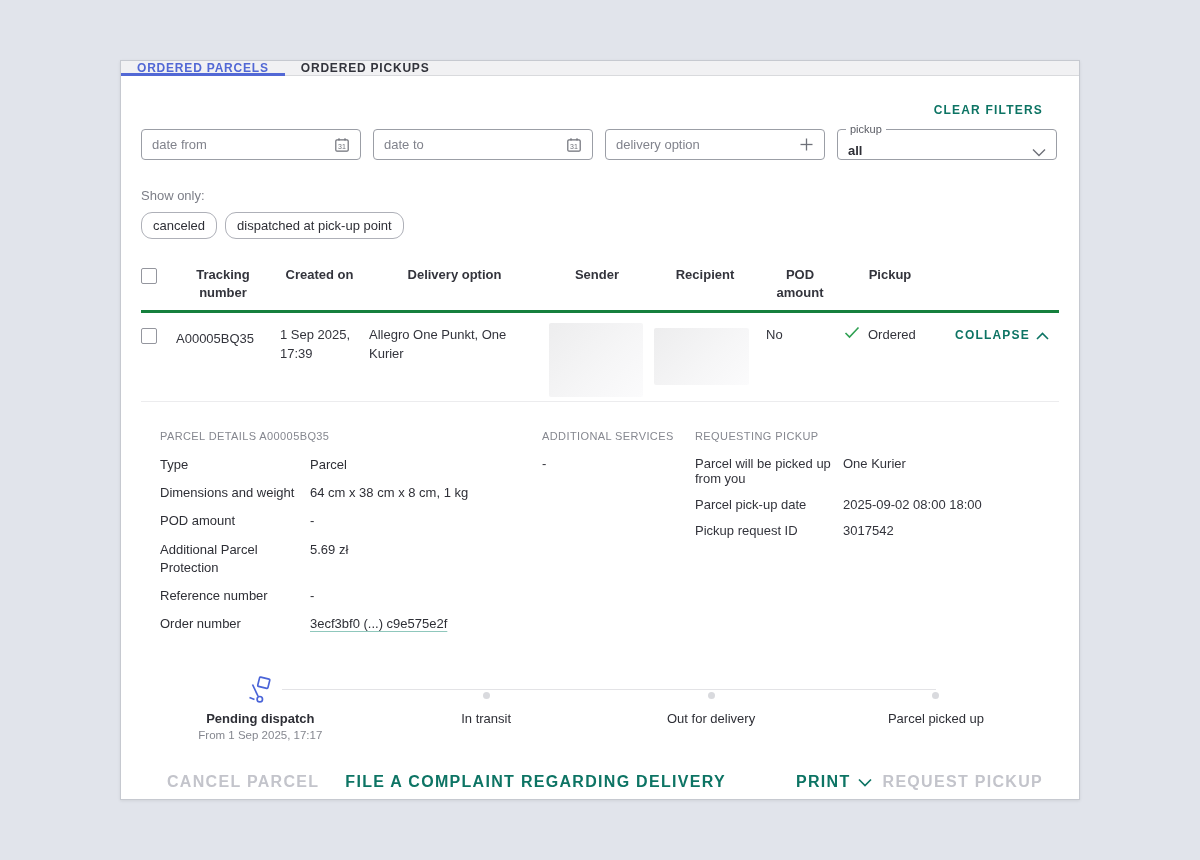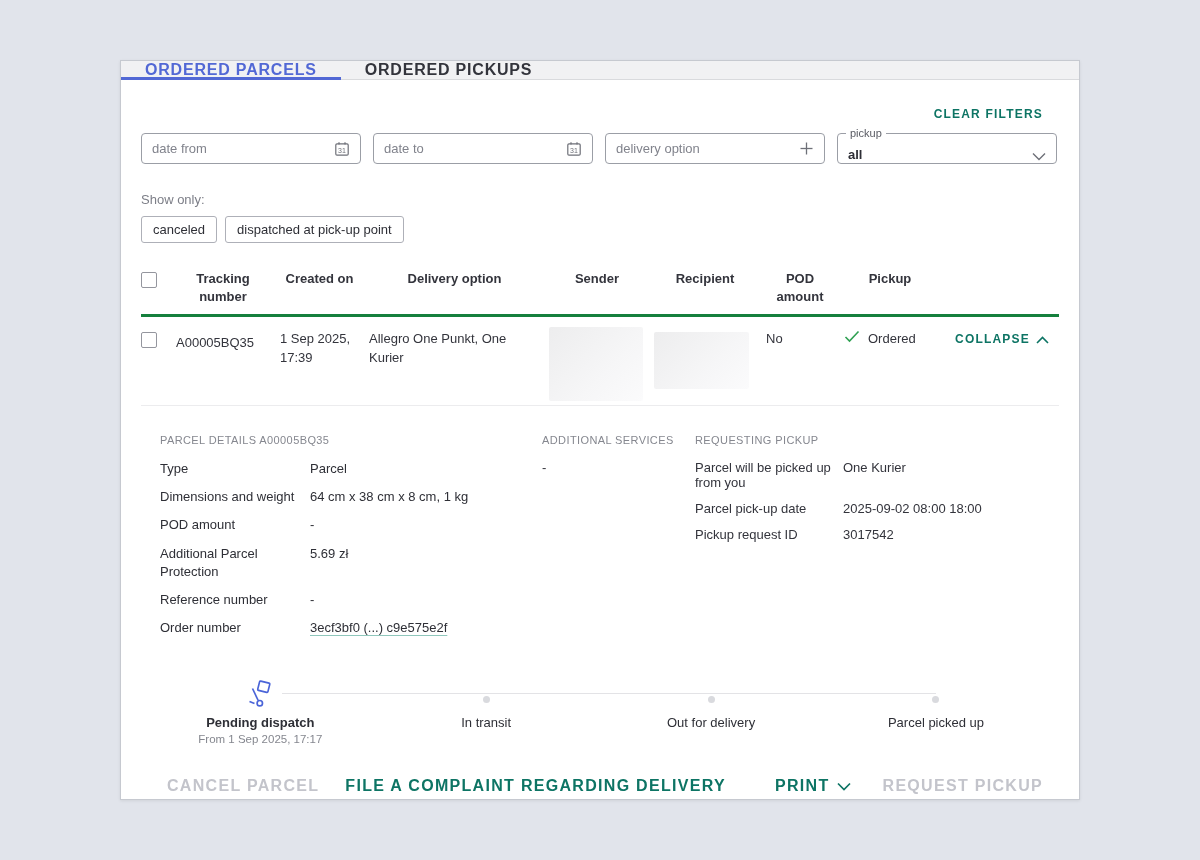--- a/index.html
+++ b/index.html
@@ -18,22 +18,22 @@
     box-shadow: 0 1px 3px rgba(0,0,0,0.08);
     display: flex; flex-direction: column;
   }
   
   .tabbar {
     height: 29px; background: #f1f1f3;
     border-bottom: 1px solid #d9dadd;
     display: flex; align-items: stretch;
   }
   .tab {
-    padding: 0 24px; display: flex; align-items: center;
-    font-size: 16px; font-weight: bold; letter-spacing: 0.8px;
+    padding: 0 16px; display: flex; align-items: center;
+    font-size: 12px; font-weight: bold; letter-spacing: 0.8px;
     color: #33343c; cursor: pointer; position: relative;
   }
   .tab.active { color: #5268d5; background: #f1f1f3; }
   .tab.active::after {
     content: ""; position: absolute; left: 0; right: 0; bottom: -1px;
     height: 3px; background: #5268d5;
   }
   .content { flex: 1; padding: 0 20px; position: relative; }
   
   .clear-row { text-align: right; padding: 26px 16px 0 0; }
@@ -63,21 +63,21 @@
     font-size: 11px; color: #5a5c64; padding: 0 4px; margin-left: -2px;
   }
   fieldset.selectbox .val {
     position: absolute; left: 10px; top: 8px; font-weight: bold; color: #2e2f36;
   }
   fieldset.selectbox .icn { position: absolute; right: 10px; top: 10px; color: #6e7078; }
   
   .show-only { margin-top: 28px; color: #7c7e87; font-size: 13px; }
   .chips { display: flex; gap: 8px; margin-top: 9px; }
   .chip {
-    border: 1px solid #aeb0b8; border-radius: 3px; background: #fff;
+    border: 1px solid #aeb0b8; border-radius: 11px; background: #fff;
     padding: 5px 11px; font-size: 13px; color: #2e2f36; cursor: pointer;
   }
   
   .tbl { margin-top: 27px; }
   .tbl-grid {
     display: grid;
     grid-template-columns: 35px 104px 89px 181px 104px 112px 78px 102px 1fr;
     align-items: start;
   }
   .tbl-head { border-bottom: 3px solid #15803d; padding-bottom: 9px; font-weight: bold; text-align: center; }
@@ -130,21 +130,21 @@
   .btn-text {
     font-size: 16px; font-weight: bold; letter-spacing: 1.3px;
     background: none; border: none; cursor: pointer;
     font-family: "Liberation Sans", sans-serif;
     display: inline-flex; align-items: center; gap: 7px;
   }
   .btn-disabled { color: #c3c4cb; cursor: default; }
   .btn-teal { color: #0d7464; }
   .footer .spacer { flex: 1; }
   .gap26 { margin-left: 26px; }
-  .gap28 { margin-left: 32px; }
+  .gap28 { margin-left: 11px; }
   .check { color: #2fa052; }
 </style>
 </head>
 <body>
 
 <div class="card">
 
   <div class="tabbar">
     <div class="tab active">
       <span>ORDERED PARCELS</span>

